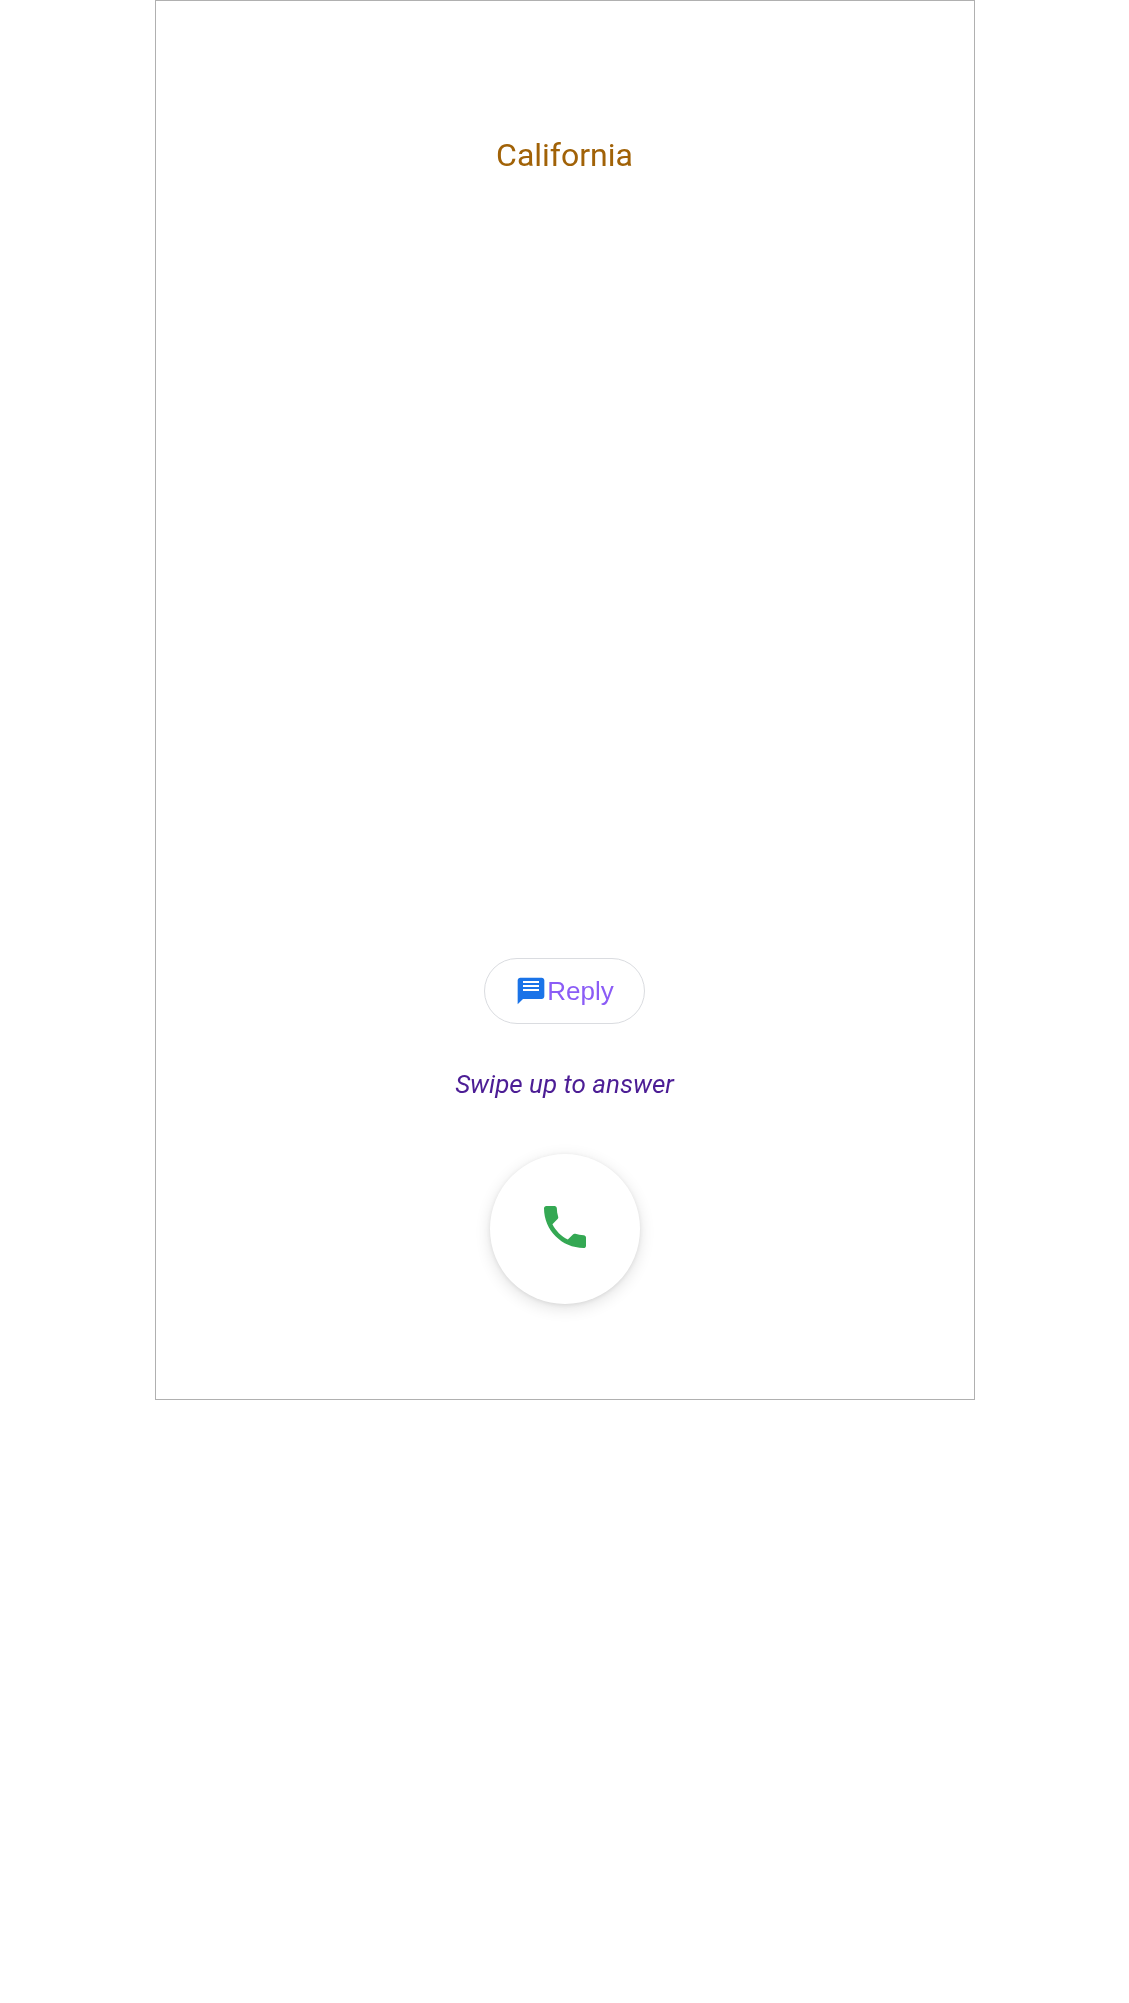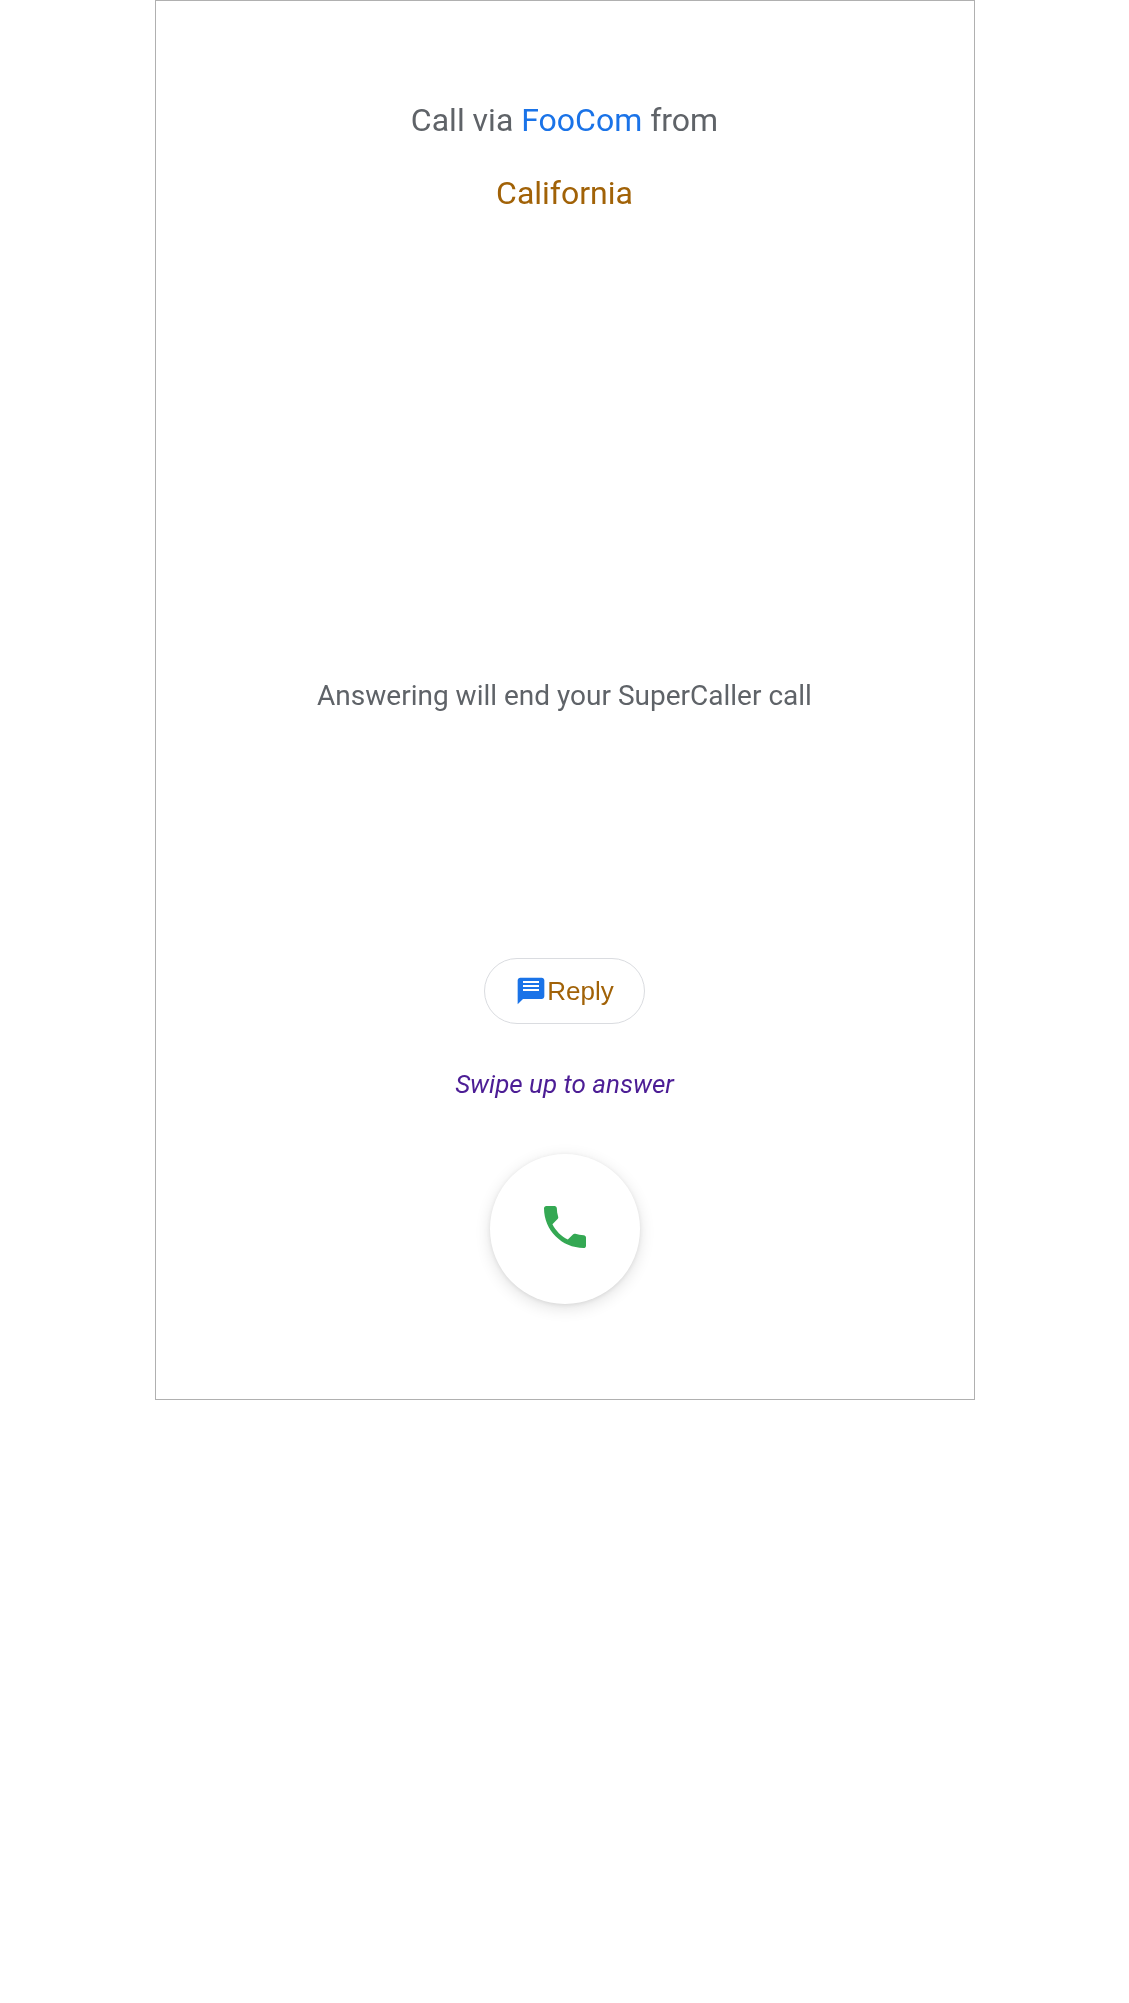--- a/index.html
+++ b/index.html
@@ -74,21 +74,21 @@
     .reply-button {
       display: inline-flex;
       align-items: center;
       padding: 16px 30px;
       border: 1px solid #dadce0;
       border-radius: 40px;
       background: #ffffff;
       cursor: pointer;
       font-size: 26px;
       font-weight: 500;
-      color: #a16207;
+      color: #8b5cf6;
     }
     .reply-icon {
       width: 32px;
       height: 32px;
       display: flex;
       align-items: center;
       justify-content: center;
     }
     .swipe-hint {
       margin-top: 45px;
@@ -113,27 +113,23 @@
       width: 56px;
       height: 56px;
     }
   </style>
 </head>
 <body>
 
 <div class="screen">
 
   <div class="header">
-    <div class="call-via">
-      <span>Call via </span><span class="provider">FooCom</span><span> from</span>
-    </div>
     <div class="location">California</div>
   </div>
 
-  <div class="warning">Answering will end your SuperCaller call</div>
 
   <div class="bottom-area">
 
     <button class="reply-button">
       <span class="reply-icon">
         <svg viewBox="0 0 24 24" width="32" height="32" fill="#1a73e8">
           <path d="M20 2H4c-1.1 0-2 .9-2 2v18l4-4h14c1.1 0 2-.9 2-2V4c0-1.1-.9-2-2-2zm-2 10H6v-1.5h12V12zm0-3H6V7.5h12V9zm0-3H6V4.5h12V6z"></path>
         </svg>
       </span>
       <span>Reply</span>

